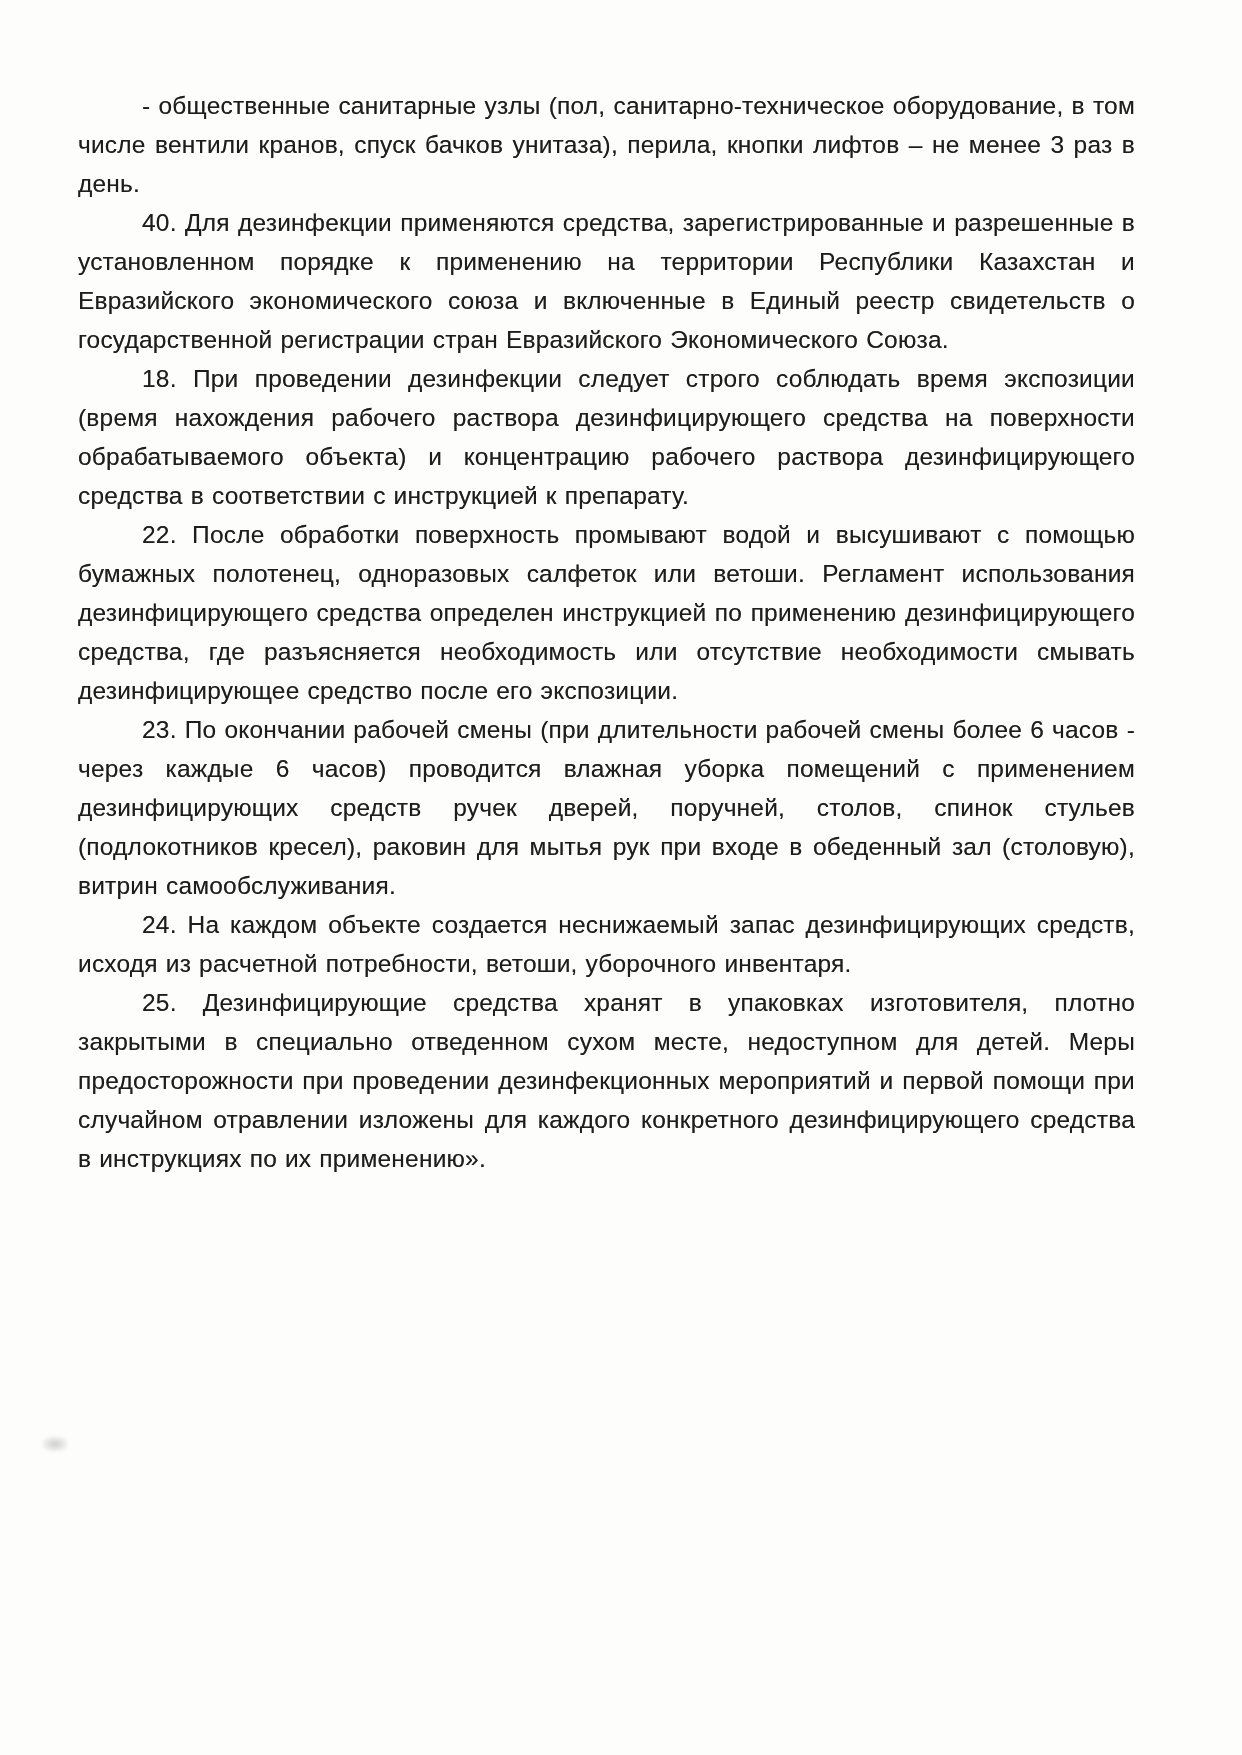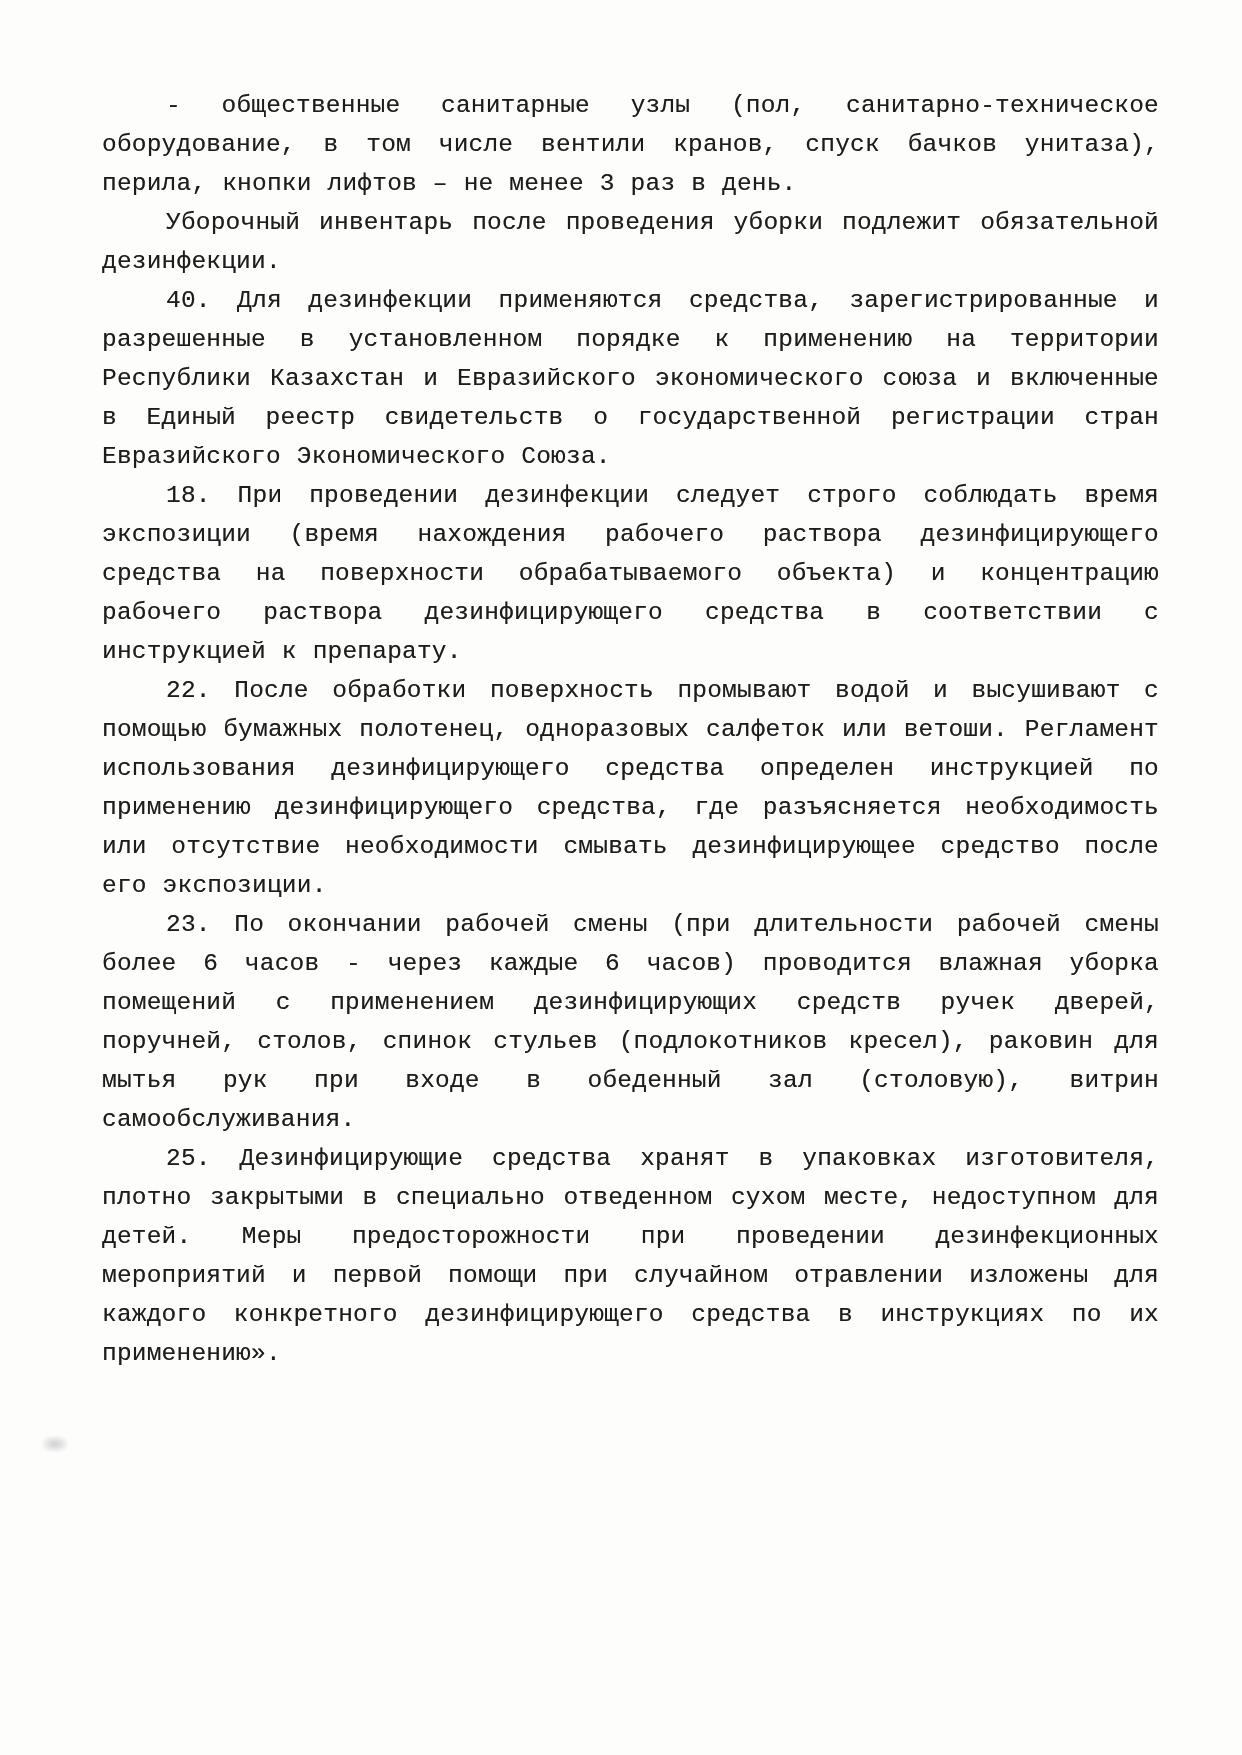--- a/index.html
+++ b/index.html
@@ -10,24 +10,24 @@
   .page {
     position: relative;
     width: 1242px;
     height: 1755px;
     margin: 0 auto;
     background: #fdfdfc;
     overflow: hidden;
   }
   .text-block {
     position: absolute;
-    left: 102px;
+    left: 78px;
     top: 86px;
     width: 1057px;
-    font-family: Liberation Mono, monospace;
+    font-family: Liberation Sans, sans-serif;
     font-size: 24.5px;
     line-height: 39px;
     color: #1d1d1d;
     text-align: justify;
     text-shadow: 0 0 0.6px rgba(40,40,40,0.55);
     letter-spacing: 0.2px;
   }
   .text-block p {
     margin: 0;
     padding: 0;
@@ -43,21 +43,21 @@
     background: radial-gradient(ellipse at center, rgba(120,120,125,0.35) 0%, rgba(150,150,155,0.15) 55%, rgba(255,255,255,0) 80%);
     filter: blur(1px);
   }
 </style>
 </head>
 <body>
 
 <div class="page">
   <div class="text-block">
     <p>- общественные санитарные узлы (пол, санитарно-техническое оборудование, в том числе вентили кранов, спуск бачков унитаза), перила, кнопки лифтов – не менее 3 раз в день.</p>
-    <p>Уборочный инвентарь после проведения уборки подлежит обязательной дезинфекции.</p>
     <p>40. Для дезинфекции применяются средства, зарегистрированные и разрешенные в установленном порядке к применению на территории Республики Казахстан и Евразийского экономического союза и включенные в Единый реестр свидетельств о государственной регистрации стран Евразийского Экономического Союза.</p>
     <p>18. При проведении дезинфекции следует строго соблюдать время экспозиции (время нахождения рабочего раствора дезинфицирующего средства на поверхности обрабатываемого объекта) и концентрацию рабочего раствора дезинфицирующего средства в соответствии с инструкцией к препарату.</p>
     <p>22. После обработки поверхность промывают водой и высушивают с помощью бумажных полотенец, одноразовых салфеток или ветоши. Регламент использования дезинфицирующего средства определен инструкцией по применению дезинфицирующего средства, где разъясняется необходимость или отсутствие необходимости смывать дезинфицирующее средство после его экспозиции.</p>
     <p>23. По окончании рабочей смены (при длительности рабочей смены более 6 часов - через каждые 6 часов) проводится влажная уборка помещений с применением дезинфицирующих средств ручек дверей, поручней, столов, спинок стульев (подлокотников кресел), раковин для мытья рук при входе в обеденный зал (столовую), витрин самообслуживания.</p>
+    <p>24. На каждом объекте создается неснижаемый запас дезинфицирующих средств, исходя из расчетной потребности, ветоши, уборочного инвентаря.</p>
     <p>25. Дезинфицирующие средства хранят в упаковках изготовителя, плотно закрытыми в специально отведенном сухом месте, недоступном для детей. Меры предосторожности при проведении дезинфекционных мероприятий и первой помощи при случайном отравлении изложены для каждого конкретного дезинфицирующего средства в инструкциях по их применению».</p>
   </div>
   <div class="scan-artifact"></div>
 </div>
 
 </body></html>

